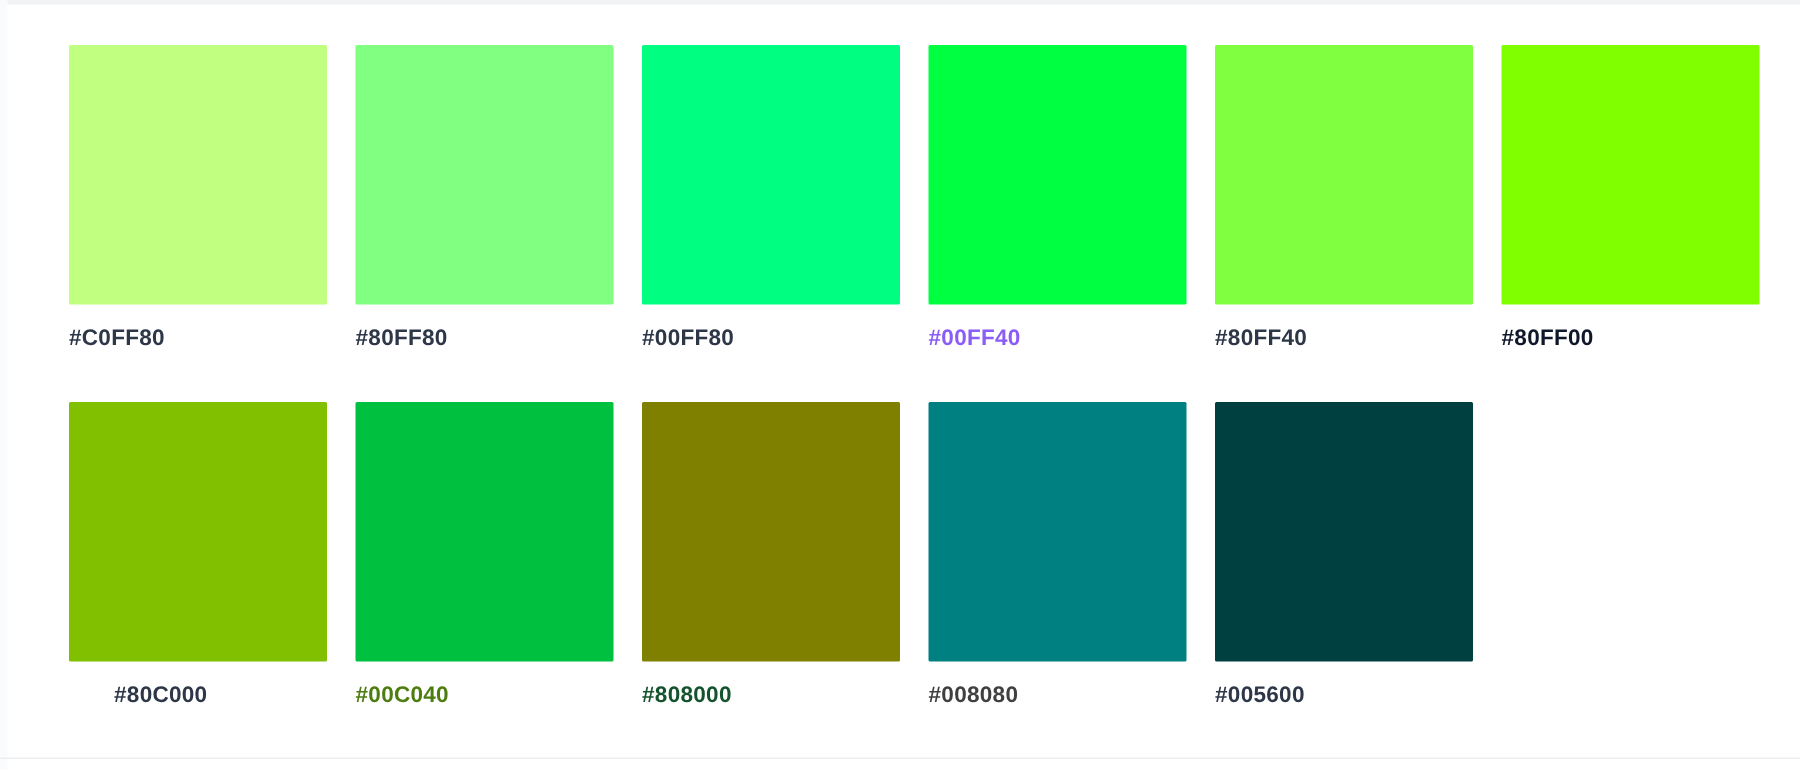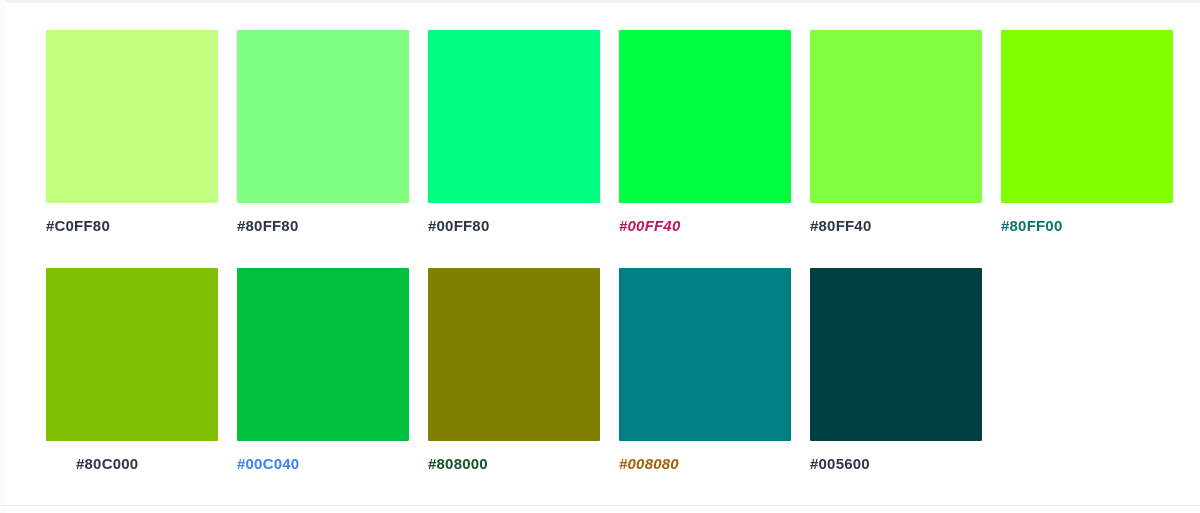--- a/index.html
+++ b/index.html
@@ -93,48 +93,48 @@
     <div class="swatch-cell">
       <div class="swatch-chip" style="background-color: rgb(128, 255, 128);"></div>
       <div class="swatch-label" style="color: rgb(45, 55, 72);">#80FF80</div>
     </div>
     <div class="swatch-cell">
       <div class="swatch-chip" style="background-color: rgb(0, 255, 128);"></div>
       <div class="swatch-label" style="color: rgb(45, 55, 72);">#00FF80</div>
     </div>
     <div class="swatch-cell">
       <div class="swatch-chip" style="background-color: rgb(0, 255, 64);"></div>
-      <div class="swatch-label" style="color: #be185d; font-style: italic;">#00FF40</div>
+      <div class="swatch-label" style="color: #8b5cf6;">#00FF40</div>
     </div>
     <div class="swatch-cell">
       <div class="swatch-chip" style="background-color: rgb(128, 255, 64);"></div>
       <div class="swatch-label" style="color: rgb(45, 55, 72);">#80FF40</div>
     </div>
     <div class="swatch-cell">
       <div class="swatch-chip" style="background-color: rgb(128, 255, 0);"></div>
-      <div class="swatch-label" style="color: #0f766e;">#80FF00</div>
+      <div class="swatch-label" style="color: #0f172a;">#80FF00</div>
     </div>
   </div>
 
   <div class="swatch-row">
     <div class="swatch-cell">
       <div class="swatch-chip" style="background-color: rgb(128, 192, 0);"></div>
       <div class="swatch-label" style="color: rgb(45, 55, 72); margin-left: 30px;">#80C000</div>
     </div>
     <div class="swatch-cell">
       <div class="swatch-chip" style="background-color: rgb(0, 192, 64);"></div>
-      <div class="swatch-label" style="color: #3b82f6;">#00C040</div>
+      <div class="swatch-label" style="color: #4d7c0f;">#00C040</div>
     </div>
     <div class="swatch-cell">
       <div class="swatch-chip" style="background-color: rgb(128, 128, 0);"></div>
       <div class="swatch-label" style="color: #14532d;">#808000</div>
     </div>
     <div class="swatch-cell">
       <div class="swatch-chip" style="background-color: rgb(0, 128, 128);"></div>
-      <div class="swatch-label" style="color: #a16207; font-style: italic;">#008080</div>
+      <div class="swatch-label" style="color: #404040;">#008080</div>
     </div>
     <div class="swatch-cell">
       <div class="swatch-chip" style="background-color: rgb(0, 64, 64);"></div>
       <div class="swatch-label" style="color: rgb(45, 55, 72);">#005600</div>
     </div>
   </div>
 
 </div>
 
 </body></html>

